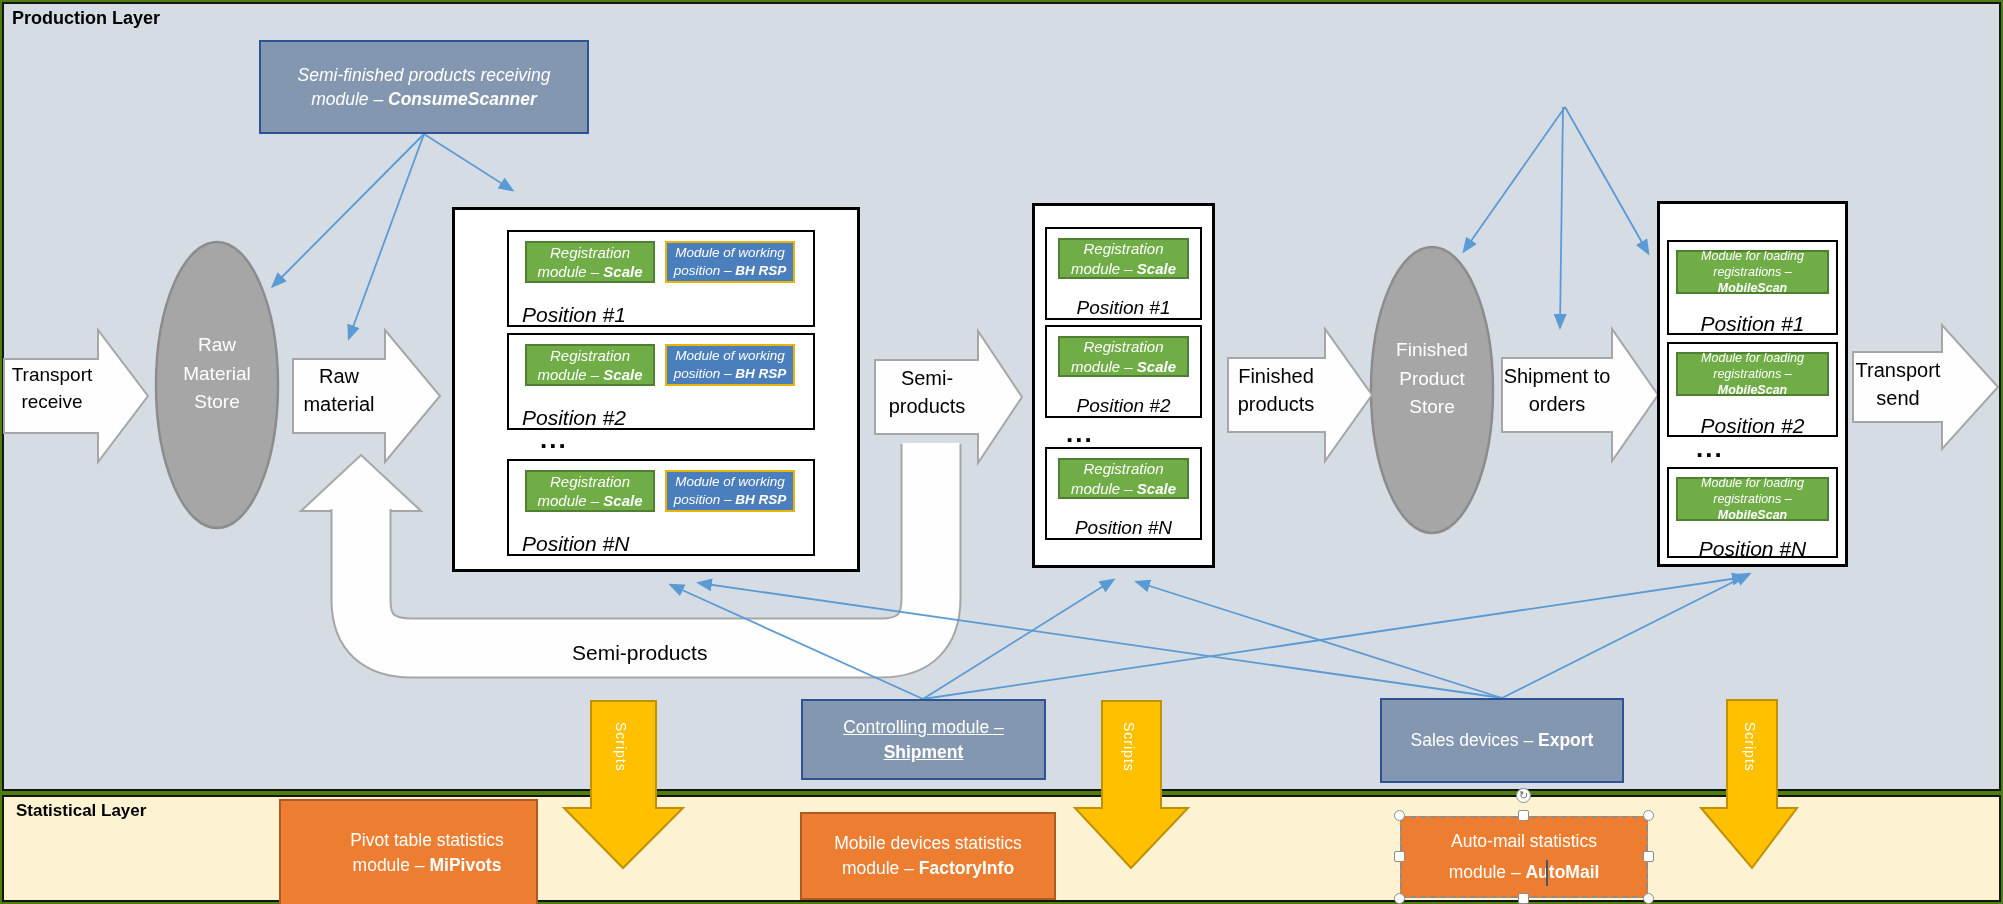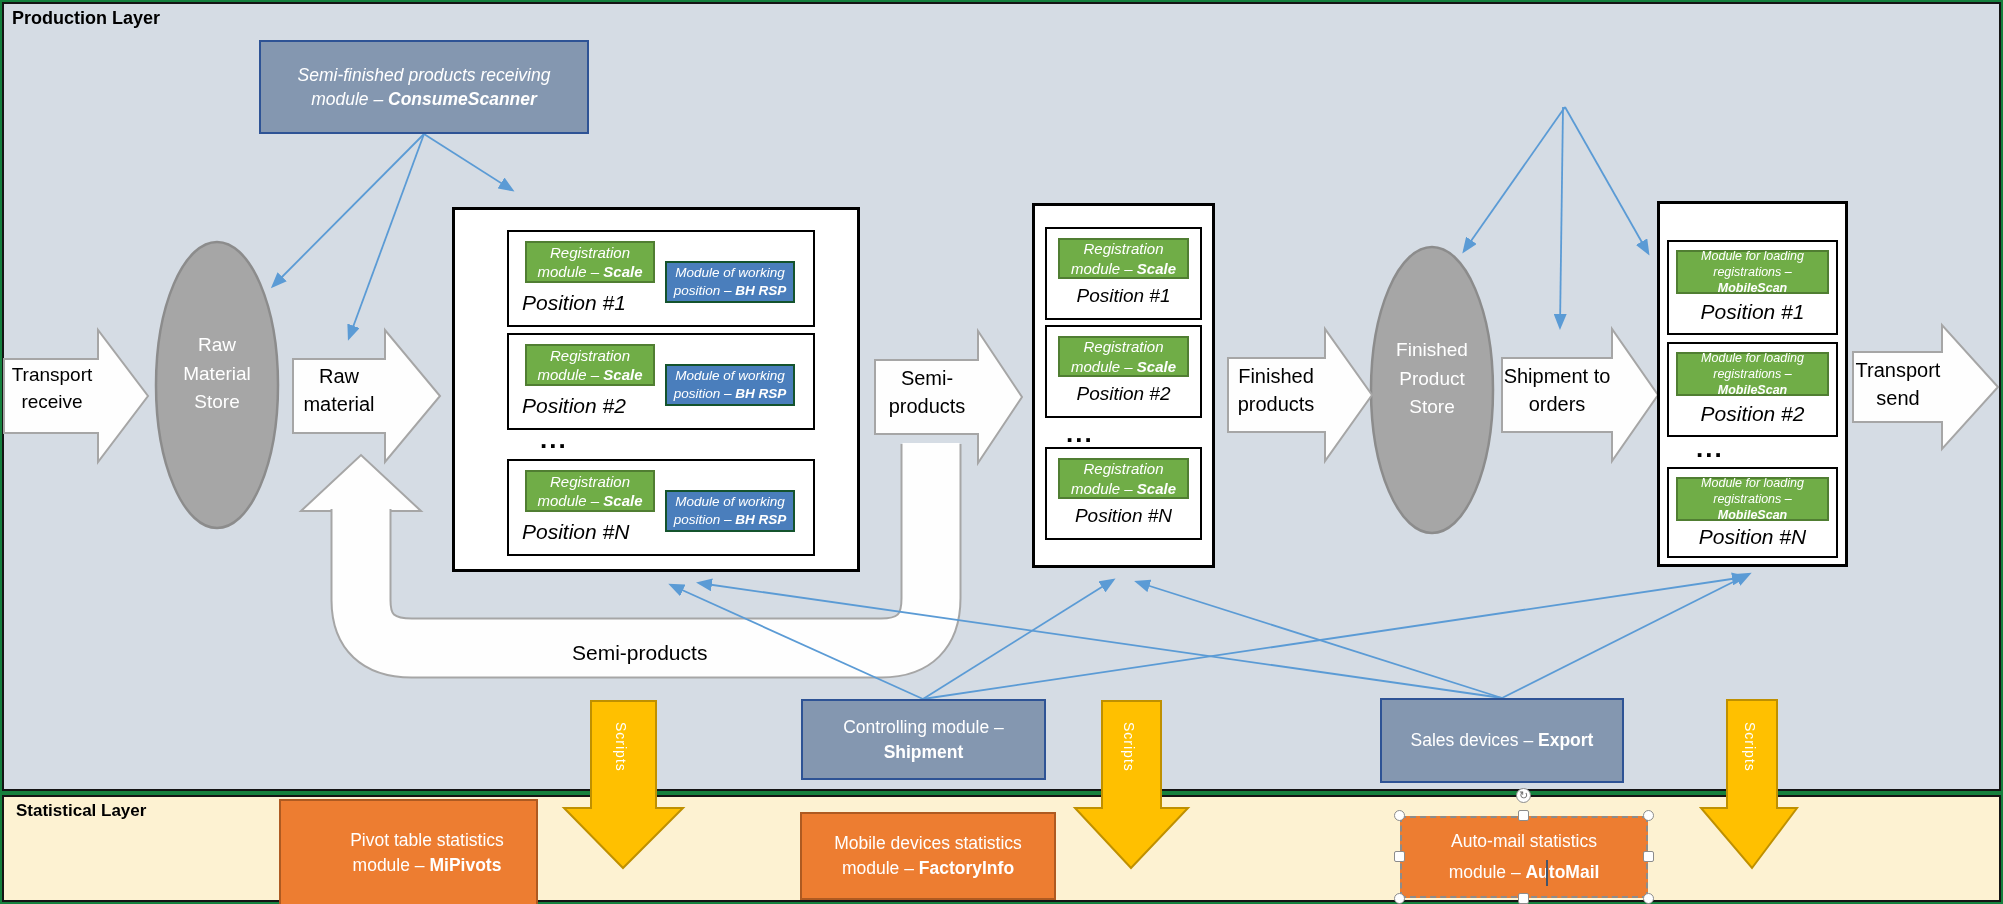--- a/index.html
+++ b/index.html
@@ -1,36 +1,36 @@
 <!DOCTYPE html>
 <html><head>
 <meta charset="utf-8">
 <style>
   * { box-sizing: border-box; margin: 0; padding: 0; }
   body { background:#fff; font-family:"Liberation Sans", sans-serif; }
-  #stage { position:relative; width:2003px; height:904px; background:#15803d; overflow:hidden; }
+  #stage { position:relative; width:2003px; height:904px; background:#4d7c0f; overflow:hidden; }
   .region { position:absolute; border:2px solid #141414; }
   .layer-title { position:absolute; font-weight:bold; color:#000; }
   svg.canvas { position:absolute; left:0; top:0; }
   .slatebox { position:absolute; background:#8497b0; border:2px solid #2e5395; color:#fff;
               display:flex; flex-direction:column; align-items:center; justify-content:center;
               font-size:17.5px; line-height:1.38; text-align:center; }
   .orangebox { position:absolute; background:#ed7d31; border:2px solid #ae5a21; color:#fff;
                display:flex; flex-direction:column; align-items:center; justify-content:center;
                font-size:17.5px; line-height:1.45; text-align:center; }
   .container-box { position:absolute; background:#fff; border:3px solid #000; }
   .posbox { position:absolute; background:#fff; border:2px solid #000;font-style:italic; }
   .gmod { position:absolute; background:#70ad47; border:2px solid #507e32; color:#fff;
           display:flex; flex-direction:column; align-items:center; justify-content:center;
           text-align:center; font-size:15px; line-height:1.3; }
-  .bluemod { position:absolute; background:#4a7ebc; border:2px solid #14532d; color:#fff;
+  .bluemod { position:absolute; background:#4a7ebc; border:2px solid #eab308; color:#fff;
           display:flex; flex-direction:column; align-items:center; justify-content:center;
-          text-align:center; font-size:13.5px; line-height:1.3;margin-top:20px; }
+          text-align:center; font-size:13.5px; line-height:1.3; }
   .gmod.small { font-size:12.5px; line-height:1.3; }
-  .poslabel { position:absolute; color:#000; font-size:21px; }
+  .poslabel { position:absolute; color:#000; font-size:21px;margin-top:12px; }
   .poslabel.center { left:0; right:0; text-align:center; }
   .dots { position:absolute; font-size:26px; font-weight:bold; color:#000; letter-spacing:2px; }
   .alabel { position:absolute; color:#000; font-size:20px; line-height:1.4; text-align:center; }
   .storelabel { position:absolute; color:#fff; font-size:19px; line-height:1.5; text-align:center; }
   .scripts { position:absolute; color:#fff; font-size:14px; writing-mode:vertical-rl; letter-spacing:1px; }
   .b { font-weight:bold; }
   .retlabel { position:absolute; color:#000; font-size:21px; }
   
   .sel-wrap { position:absolute; }
   .sel-box { position:absolute; left:0; top:0; right:0; bottom:0; background:#ed7d31;
@@ -94,21 +94,21 @@
     </g>
   </svg>
 
   <div class="layer-title" style="left:12px; top:8px; font-size:18px;">Production Layer</div>
   <div class="layer-title" style="left:16px; top:801px; font-size:17px;">Statistical Layer</div>
 
   <div class="slatebox" style="left:259px; top:40px; width:330px; height:94px;font-style:italic;">
     <div>Semi-finished products receiving</div>
     <div><span>module – </span><span class="b">ConsumeScanner</span></div>
   </div>
-  <div class="slatebox" style="left:801px; top:699px; width:245px; height:81px;">
+  <div class="slatebox" style="left:801px; top:699px; width:245px; height:81px;text-decoration:underline;">
     <div>Controlling module –</div>
     <div class="b">Shipment</div>
   </div>
   <div class="slatebox" style="left:1380px; top:698px; width:244px; height:85px;">
     <div><span>Sales devices – </span><span class="b">Export</span></div>
   </div>
 
   <div class="storelabel" style="left:156px; top:331px; width:122px;">
     <div>Raw</div>
       <div>Material</div>

